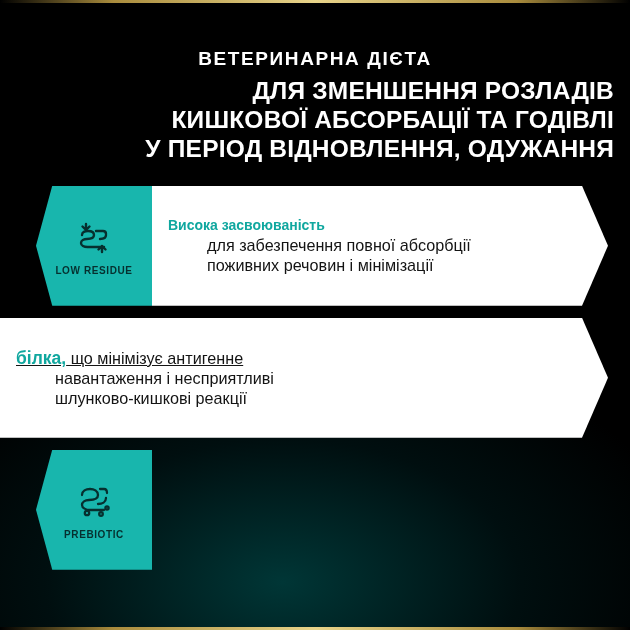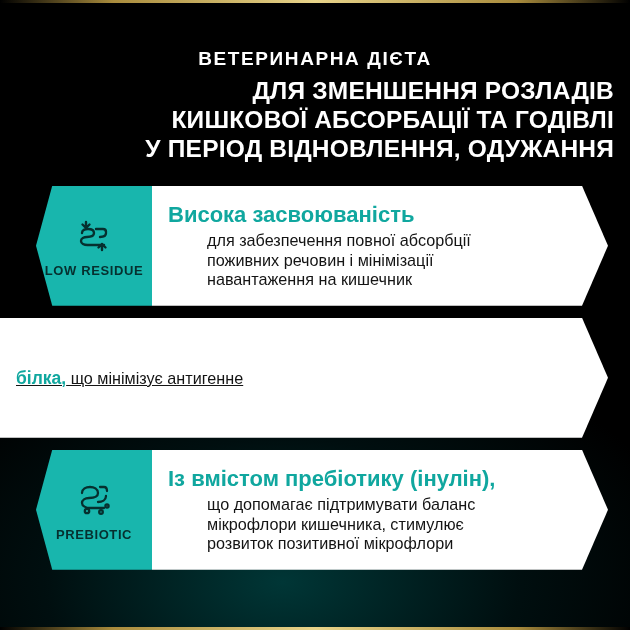--- a/index.html
+++ b/index.html
@@ -93,41 +93,41 @@
   .badge .icon {
     width: 46px;
     height: 46px;
     display: flex;
     align-items: center;
     justify-content: center;
     margin-bottom: 4px;
   }
   .badge .icon svg { display: block; }
   .badge .badge-label {
-    font-size: 13px;
+    font-size: 10px;
     font-weight: bold;
     letter-spacing: 0.6px;
     color: #06302f;
     text-align: center;
   }
   .panel {
     position: relative;
     flex: 1 1 auto;
     margin-right: 22px;
     background: #ffffff;
     clip-path: polygon(0% 0%, calc(100% - 26px) 0%, 100% 50%, calc(100% - 26px) 100%, 0% 100%);
     padding: 13px 44px 12px 16px;
     box-sizing: border-box;
     display: flex;
     flex-direction: column;
     justify-content: center;
   }
   .panel .f-title {
     color: #10a79f;
-    font-size: 22px;
+    font-size: 14px;
     font-weight: bold;
     line-height: 1.2;
     margin-bottom: 2px;
   }
   .panel .f-body {
     color: #141414;
     font-size: 16.2px;
     line-height: 1.22;
     margin-left: 39px;
   }
@@ -172,53 +172,48 @@
             <path d="M24 13 h7 c2 0 3 1.5 3 3"></path>
           </svg>
         </span>
         <span class="badge-label">LOW RESIDUE</span>
       </div>
       <div class="panel">
         <div class="f-title">Висока засвоюваність</div>
         <div class="f-body">
           <div>для забезпечення повної абсорбції</div>
           <div>поживних речовин і мінімізації</div>
-          <div>навантаження на кишечник</div>
         </div>
       </div>
     </div>
 
     <div class="feature">
       <div class="panel">
         <div class="f-text">
           <b>білка,</b><span> що мінімізує антигенне</span>
+        </div>
+        <div class="f-body">
+          <div>навантаження і несприятливі</div>
+          <div>шлунково-кишкові реакції</div>
         </div>
       </div>
     </div>
 
     <div class="feature">
       <div class="badge">
         <span class="icon">
           <svg width="46" height="40" viewBox="0 0 46 40" fill="none" stroke="#06302f" stroke-width="2.3" stroke-linecap="round" stroke-linejoin="round">
             <path d="M11 13 c0-4 4-6 8-6 s8 2 8 6 -5 5 -9 5 -7 2 -7 5 4 5 8 5 h14"></path>
             <path d="M35 16 c0 4 -4 6 -8 6"></path>
             <path d="M29 7 h4 c2 0 3 2 3 4"></path>
             <circle cx="16" cy="31" r="2.2"></circle>
             <circle cx="30" cy="32" r="1.8"></circle>
             <circle cx="36" cy="26" r="1.6"></circle>
           </svg>
         </span>
         <span class="badge-label">PREBIOTIC</span>
       </div>
-      <div class="panel">
-        <div class="f-title">Із вмістом пребіотику (інулін),</div>
-        <div class="f-body">
-          <div>що допомагає підтримувати баланс</div>
-          <div>мікрофлори кишечника, стимулює</div>
-          <div>розвиток позитивної мікрофлори</div>
-        </div>
-      </div>
     </div>
 
   </div>
 
   <div class="gold-line bottom"></div>
 </div>
 
 </body></html>

